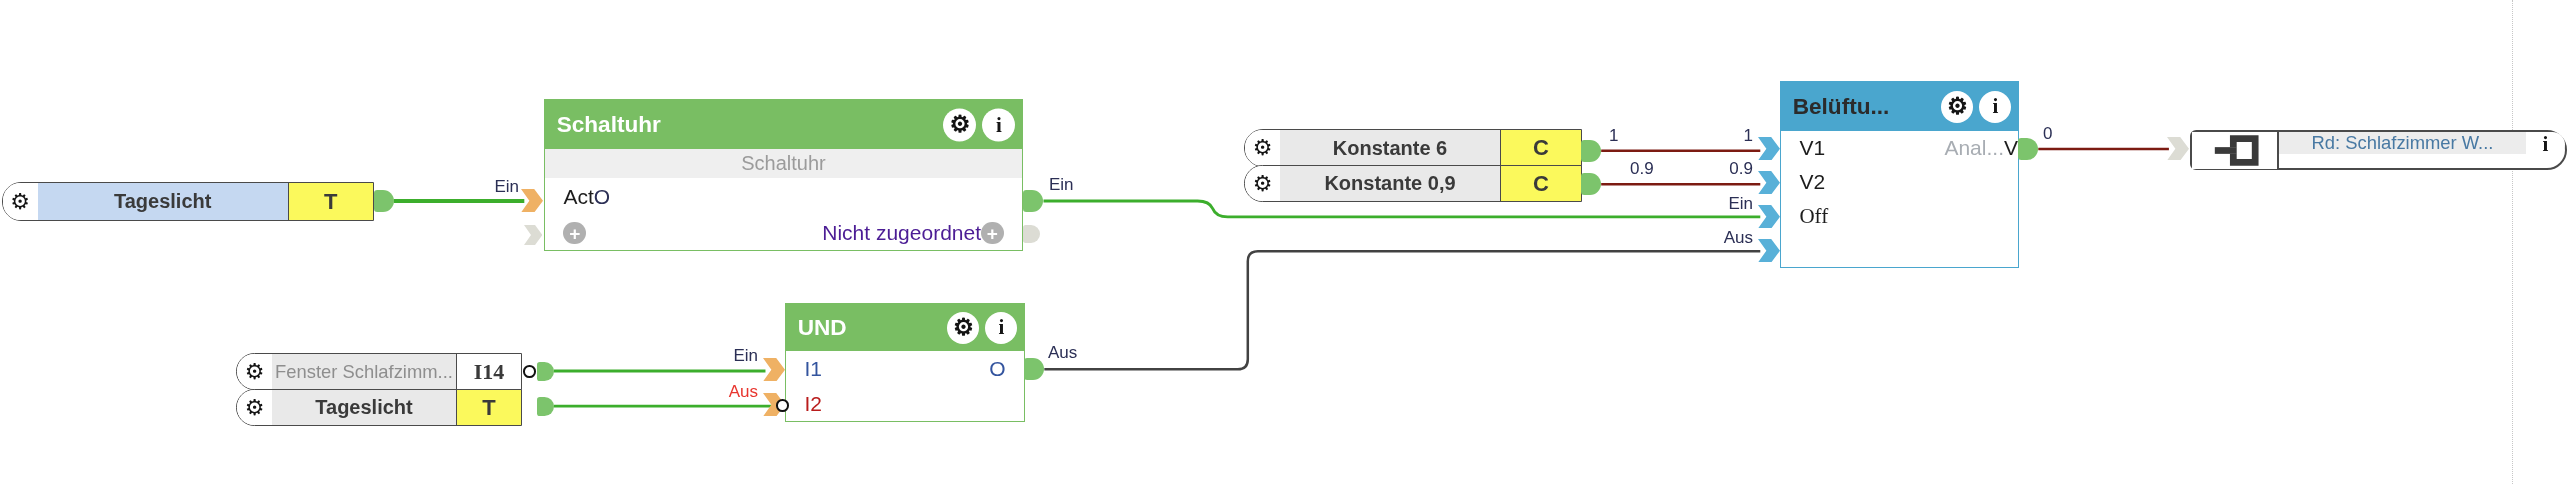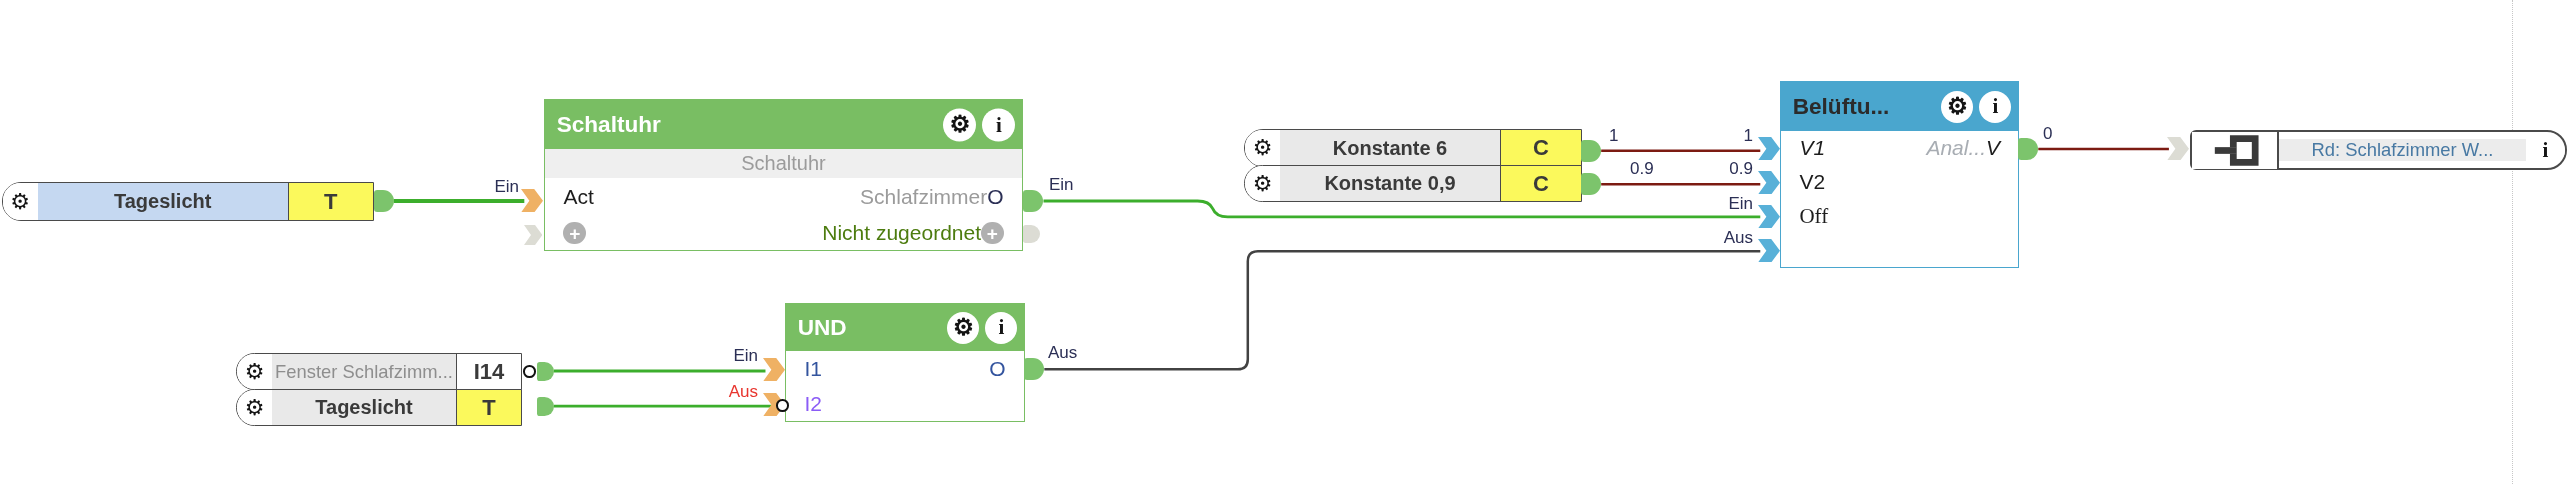--- a/index.html
+++ b/index.html
@@ -13,53 +13,53 @@
   .pill{position:absolute;display:flex;align-items:stretch;background:#fff;
         border:1.7px solid #4a4a4a;border-radius:19px 0 0 19px;box-sizing:border-box;z-index:2;}
   .pill .cap{width:35px;display:flex;align-items:center;justify-content:center;background:#fff;
              border-radius:17px 0 0 17px;}
   .pill .plabel{flex:1;display:flex;align-items:center;justify-content:center;
                 font-size:20px;font-weight:bold;color:#3a3a3a;overflow:hidden;white-space:nowrap;}
   .pill .plabel.gray-text{font-weight:normal;color:#8e8e8e;font-size:18.4px;}
   .pill .badge{display:flex;align-items:center;justify-content:center;border-left:1.7px solid #4a4a4a;
                font-weight:bold;font-size:22px;color:#3a3a3a;}
   .bg-blue{background:#c5d8f1;} .bg-gray{background:#e9e9e9;} .bg-yellow{background:#fbf95c;}
-  .bg-white{background:#ffffff;} .text-red{color:#ff1414;}
+  .bg-white{background:#ffffff;} .text-red{color:#ff1414;font-family:Liberation Serif, serif;}
   .gear{font-size:22px;color:#141414;line-height:1;}
   
   .fblock{position:absolute;background:#fff;box-sizing:border-box;z-index:2;}
   .fb-green{border:1.7px solid #79be63;} .fb-blue{border:1.7px solid #4aa6ce;}
   .fheader{position:relative;display:flex;align-items:center;padding:0 11.7px;
            font-weight:bold;font-size:22.6px;}
   .fh-green{background:#79be63;color:#ffffff;} .fh-blue{background:#4aa6ce;color:#2b2b2b;}
   .hicons{position:absolute;right:6.7px;top:50%;transform:translateY(-50%);display:flex;gap:5.9px;}
   .hicon{width:33px;height:33px;border-radius:50%;background:#fff;display:flex;
          align-items:center;justify-content:center;}
   .hicon .gear{font-size:23.4px;}
   .iglyph{font-family:"Liberation Serif",serif;font-weight:bold;font-size:21px;color:#161616;}
   .frow{display:flex;align-items:center;padding:0 18.4px;font-size:21px;color:#1d1d1d;box-sizing:border-box;}
   .frow .l{flex:0 0 auto;} .frow .c{flex:1;text-align:right;} .frow .r{flex:0 0 auto;}
   .subrow{background:#efefef;justify-content:center;color:#9b9b9b;font-size:20px;}
-  .muted{color:#9b9b9b;} .muted2{color:#4d7c0f;margin-left:8px;} .muted3{color:#a8adb3;}
-  .io-blue{color:#33549e;} .io-red{color:#8b5cf6;}
+  .muted{color:#9b9b9b;} .muted2{color:#4c1d95;margin-left:8px;} .muted3{color:#a8adb3;}
+  .io-blue{color:#33549e;} .io-red{color:#b91c1c;}
   .plus{width:22.6px;height:22.6px;border-radius:50%;background:#b0b0b0;color:#fff;display:flex;
         align-items:center;justify-content:center;font-size:19px;font-weight:bold;line-height:1;}
   
   .nub{position:absolute;background:#7cc46c;border-radius:3.3px 11px 11px 3.3px;z-index:3;}
   .nub.gray{background:#dcdcd4;}
   .arrow{position:absolute;z-index:3;
          clip-path:polygon(0 0,60% 0,100% 50%,60% 100%,0 100%,38% 50%);}
   .arrow.orange{background:#efb164;} .arrow.blue{background:#58b0d8;} .arrow.gray{background:#dcdcd4;}
   .inv{position:absolute;width:12.6px;height:12.6px;border:2.5px solid #111;border-radius:50%;
        background:#fff;box-sizing:border-box;z-index:4;}
   
   .wlabel{position:absolute;font-size:17px;color:#2b2f55;z-index:5;white-space:nowrap;}
   .wlabel.red{color:#e8352e;} .wlabel.ralign{text-align:right;width:50px;}
   
-  .mem{position:absolute;display:flex;align-items:center;background:#fff;border:2.5px solid #4a4a4a;
+  .mem{position:absolute;display:flex;align-items:flex-start;background:#fff;border:2.5px solid #4a4a4a;
        border-radius:6.7px 22px 22px 6.7px;box-sizing:border-box;z-index:2;}
   .mem .micon{width:85px;display:flex;align-items:center;justify-content:center;
               border-right:2.5px solid #4a4a4a;background:#fff;}
   .mem .mlabel{flex:1;display:flex;align-items:center;justify-content:center;background:#ececec;
                font-size:18.4px;color:#4879a3;white-space:nowrap;overflow:hidden;}
   .mem .mcap{width:39px;display:flex;align-items:center;justify-content:center;background:#fff;
              border-radius:0 19px 19px 0;}
 </style>
 </head>
 <body>
@@ -98,21 +98,20 @@
         <span class="hicon">
           <span class="iglyph">i</span>
           </span>
       </span>
     </div>
     <div class="frow subrow" style="height:28.5px;">
       <span>Schaltuhr</span>
     </div>
     <div class="frow" style="height:39px;">
       <span class="l">Act</span>
-      <span class="c muted">Schlafzimmer</span>
       <span class="r" style="color:#2b2f55;">O</span>
     </div>
     <div class="frow" style="height:33px;">
       <span class="l plus">+</span>
       <span class="c muted2">Nicht zugeordnet</span>
       <span class="r plus">+</span>
     </div>
   </div>
   <div class="arrow orange" style="left:521px;top:189px;width:22px;height:23.4px;"></div>
   <div class="arrow gray" style="left:524px;top:225px;width:18.4px;height:20px;"></div>
@@ -187,21 +186,21 @@
       <span>Belüftu...</span>
       <span class="hicons">
         <span class="hicon" style="width:32px;height:32px;">
           <span class="gear">⚙</span>
           </span>
         <span class="hicon" style="width:32px;height:32px;">
           <span class="iglyph">i</span>
           </span>
       </span>
     </div>
-    <div class="frow" style="height:34px;padding-right:18px;font-style:italic;">
+    <div class="frow" style="height:34px;padding-right:0;">
       <span class="l">V1</span>
       <span class="c muted3">Anal...</span>
       <span class="r">V</span>
     </div>
     <div class="frow" style="height:34px;">
       <span class="l">V2</span>
     </div>
     <div class="frow" style="height:34px;font-family:Liberation Serif, serif;">
       <span class="l">Off</span>
     </div>

